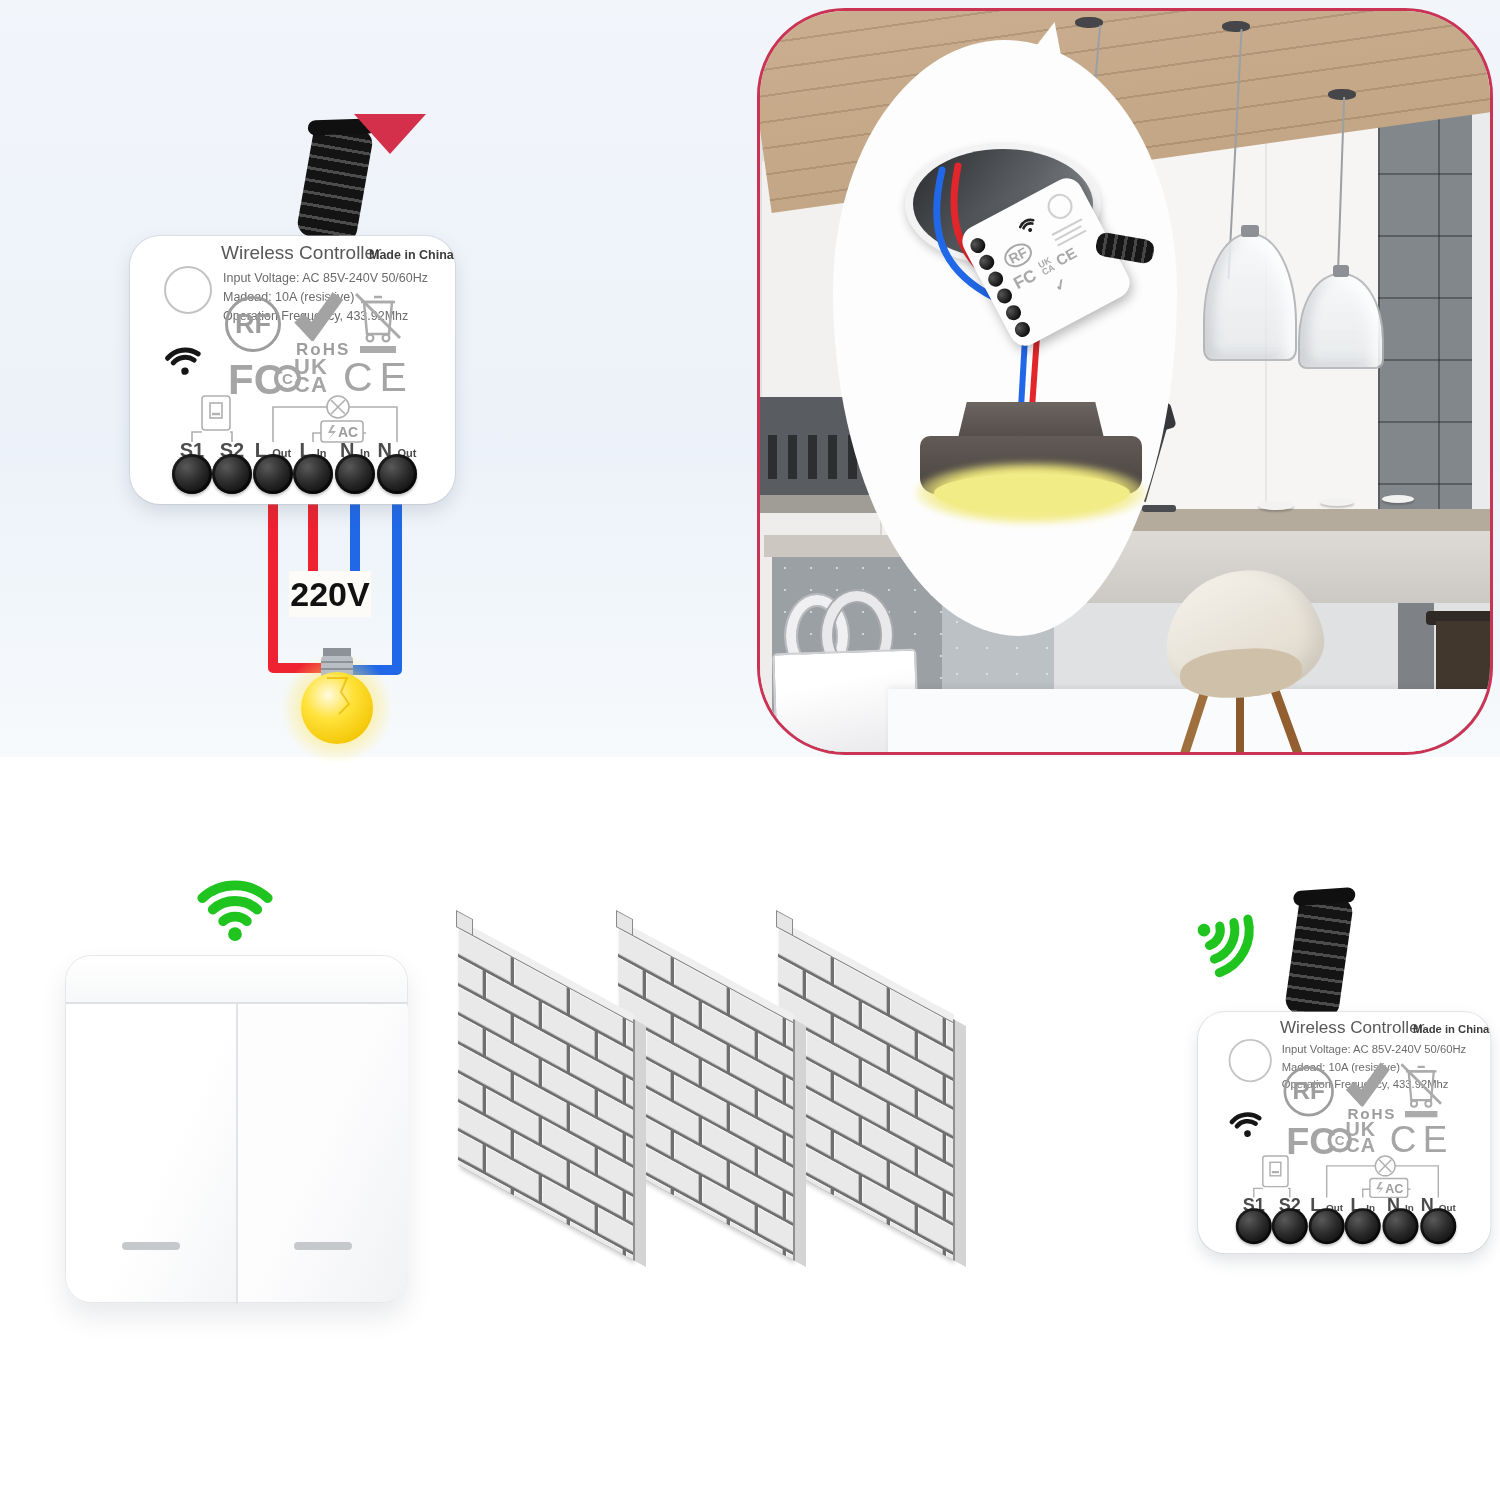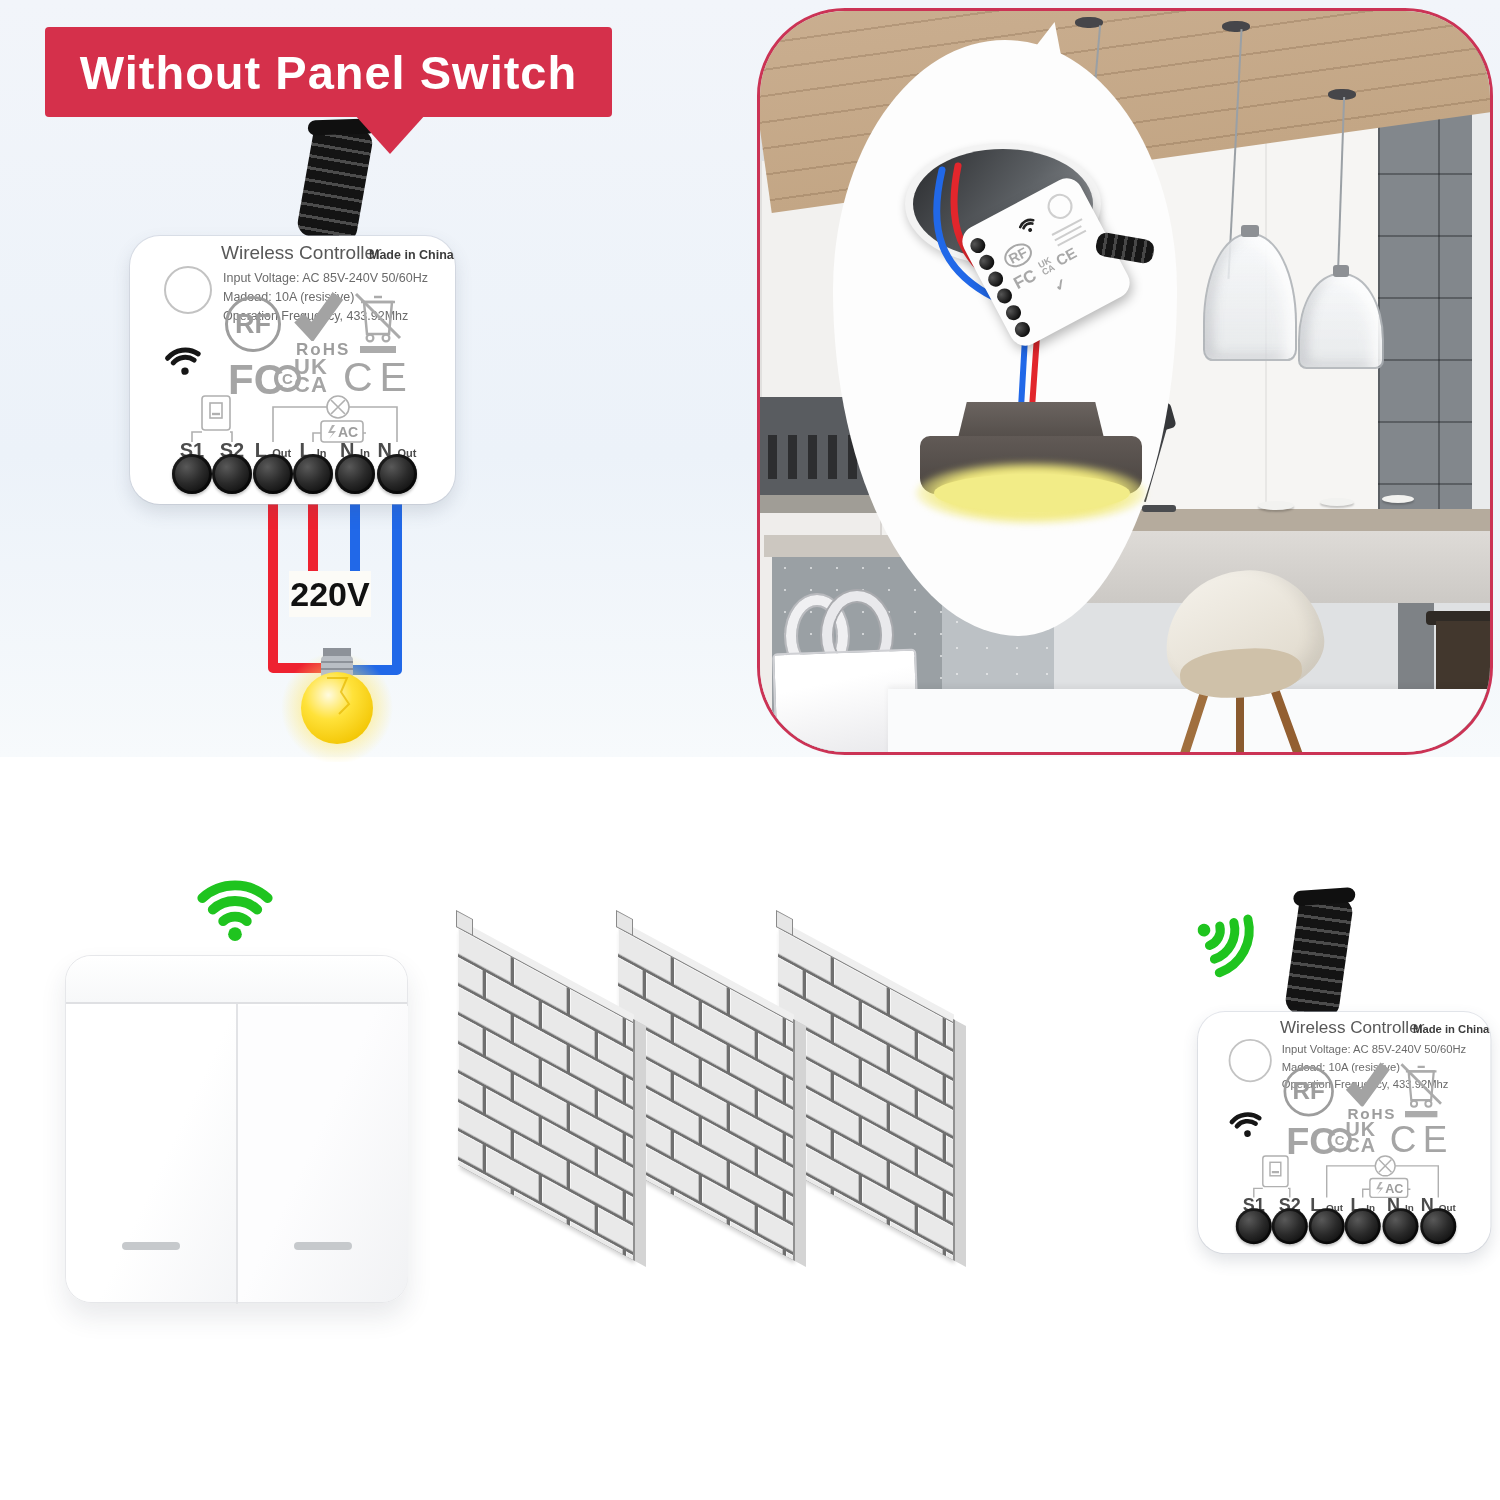--- a/index.html
+++ b/index.html
@@ -171,23 +171,20 @@
   .sig-left{left:186px;top:858px;z-index:2;}
   .sig-right{left:1186px;top:906px;z-index:2;transform:rotate(118deg);}
 </style>
 </head>
 <body>
 
 <div class="scene">
 
   <div class="abs bg-top"></div>
 
-  <div class="abs banner">
-    <span>Without Panel Switch</span>
-  </div>
   <div class="abs banner-tail"></div>
 
   <div class="abs coil antenna1"></div>
   <div class="controller-slot" style="left:130px;top:236px;">
   <div class="cc">
     <span class="title">Wireless Controller</span>
     <span class="origin">Made in China</span>
     <div class="specs">
       <div>Input Voltage: AC 85V-240V 50/60Hz</div>
       <div>Madoad: 10A (resistive)</div>

